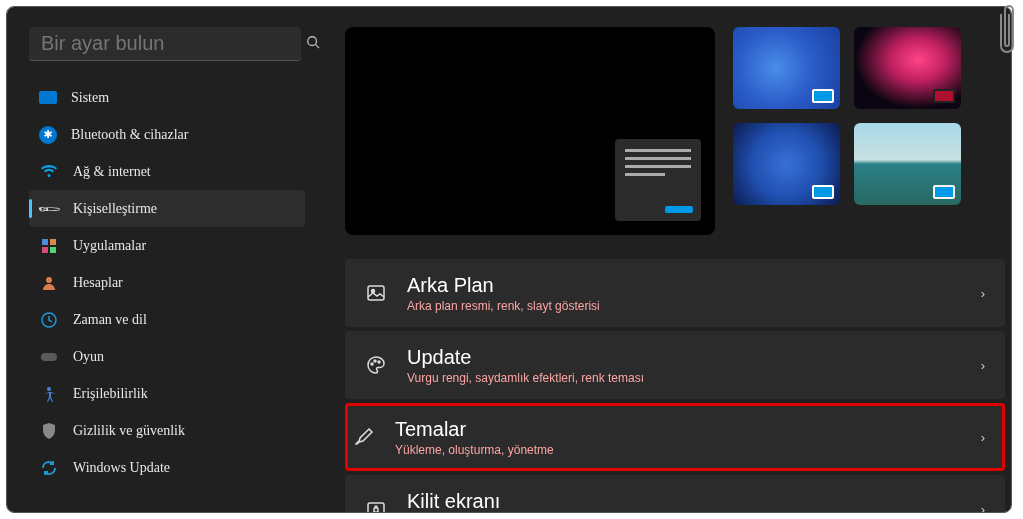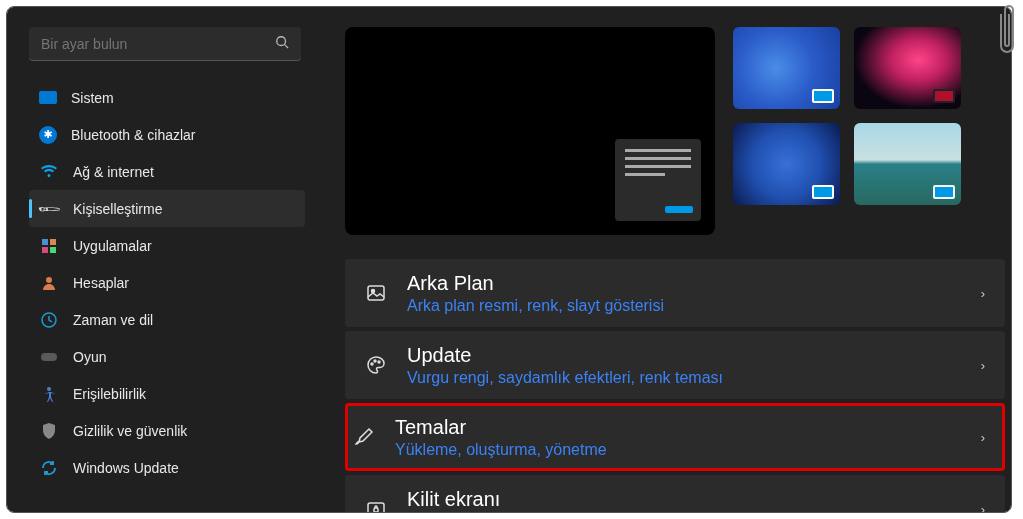--- a/index.html
+++ b/index.html
@@ -36,24 +36,24 @@
   justify-content: space-between;
   background: #2c2c2c;
   border-bottom: 1px solid #555;
   border-radius: 4px;
   height: 34px;
   padding: 0 12px;
   margin: 10px 12px 18px 0;
 }
 .search-box input {
   background: transparent; border: none; outline: none;
-  color: #fef9c3; font-size: 14px; flex: 1;
+  color: #fef9c3; font-size: 20px; flex: 1;
 }
 .search-box .icon { color: #bbb; font-size: 13px; }
-.nav { list-style: none; }
+.nav { list-style: none; font-family: Liberation Serif, serif; }
 .nav li {
   display: flex; align-items: center;
   height: 37px;
   padding-left: 10px;
   border-radius: 4px;
   margin-right: 8px;
   font-size: 14px;
   cursor: pointer;
 }
 .nav li.sel { background: #2d2d2d; position: relative; }
@@ -134,21 +134,21 @@
   padding:0 20px;
   cursor:pointer;
 }
 .setting-row.highlight {
   box-shadow: inset 0 0 0 3px #e00000;
   padding-left: 8px;
 }
 .setting-row .ric { width:22px; height:22px; margin-right:20px; color:#ddd; display:flex; align-items:center; justify-content:center;}
 .setting-row .txt { flex:1; }
 .setting-row .ttl { font-size:20px; color:#fff; margin-bottom:2px;}
-.setting-row .sub { font-size:16px; color:#3b82f6; }
+.setting-row .sub { font-size:12px; color:#fca5a5; }
 .setting-row .chev { color:#ccc; font-size:13px; }
 
 .paperclip {
   position: absolute;
   right: 4px; top: 2px;
   width: 24px; height: 58px;
 }
 .paperclip svg { width:100%; height:100%; }
 </style>
 </head>

